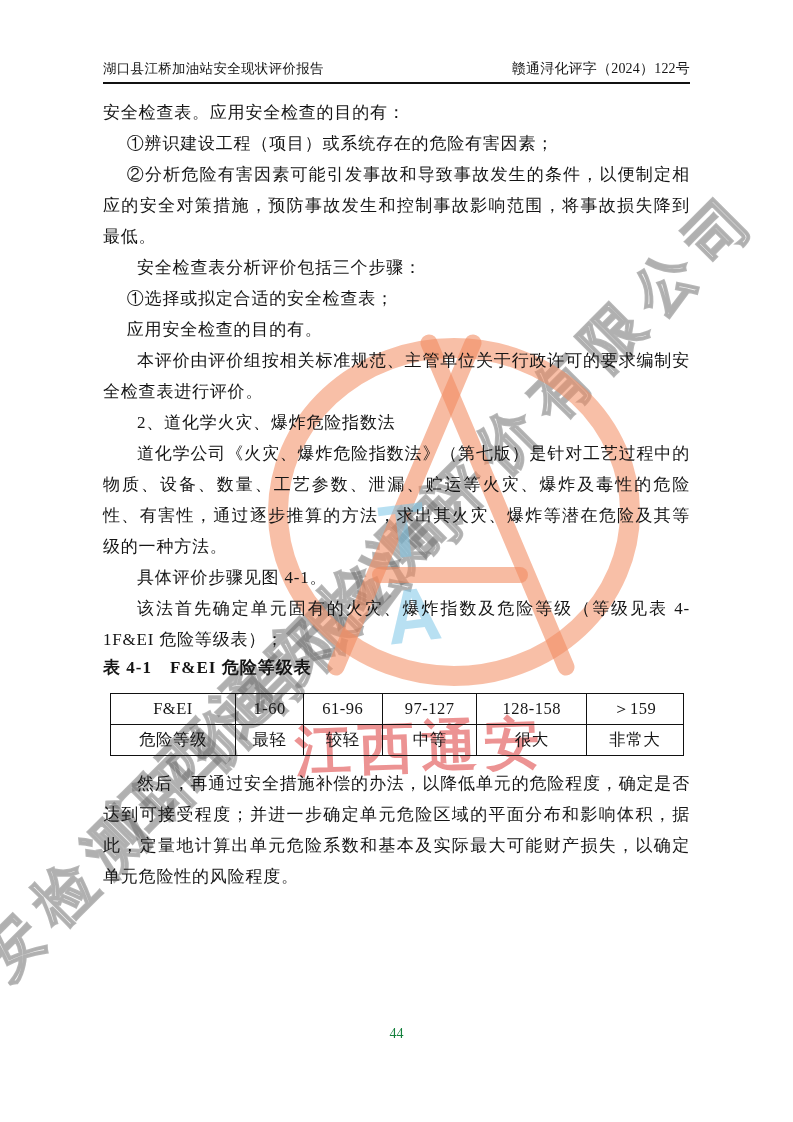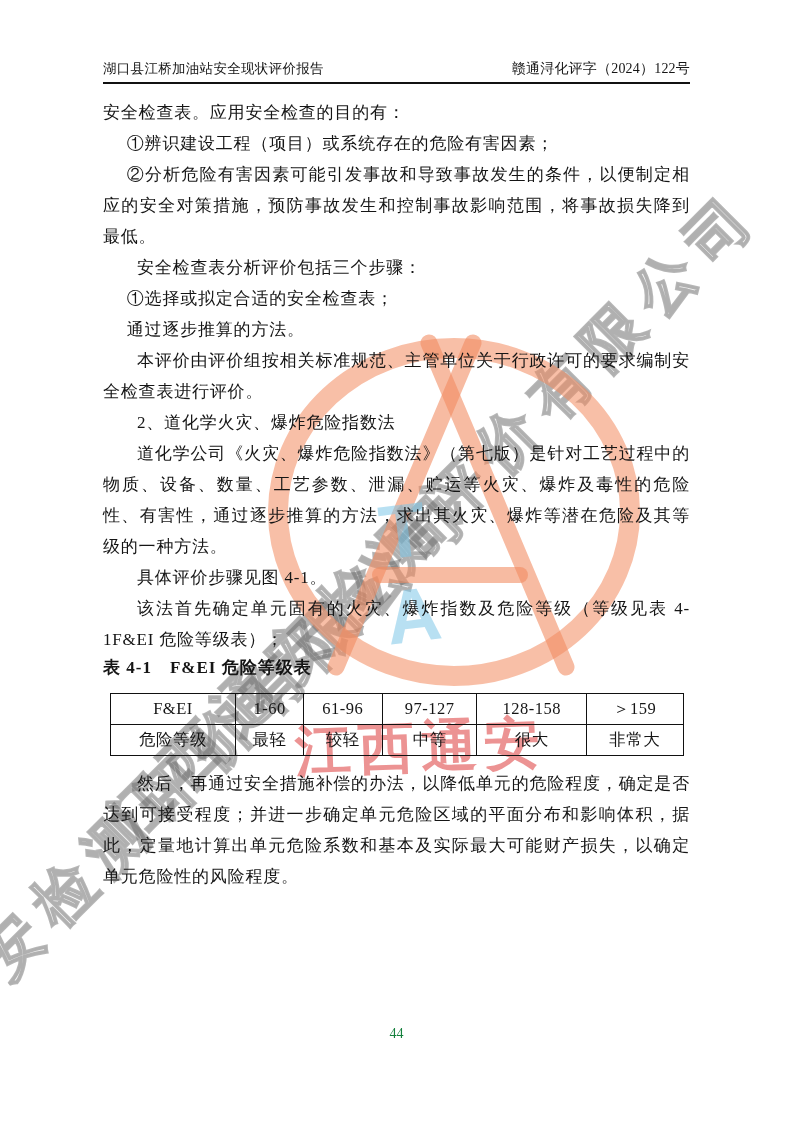--- a/index.html
+++ b/index.html
@@ -95,21 +95,21 @@
     <span class="hdr-left">湖口县江桥加油站安全现状评价报告</span>
     <span class="hdr-right">赣通浔化评字（2024）122号</span>
   </div>
 
   <div class="body-text">
     <p class="ind-none">安全检查表。应用安全检查的目的有：</p>
     <p class="ind-list">①辨识建设工程（项目）或系统存在的危险有害因素；</p>
     <p class="ind-list">②分析危险有害因素可能引发事故和导致事故发生的条件，以便制定相应的安全对策措施，预防事故发生和控制事故影响范围，将事故损失降到最低。</p>
     <p class="ind-para">安全检查表分析评价包括三个步骤：</p>
     <p class="ind-list">①选择或拟定合适的安全检查表；</p>
-    <p class="ind-list">通过逐步推算的方法。</p>
+    <p class="ind-list">应用安全检查的目的有。</p>
     <p class="ind-para">本评价由评价组按相关标准规范、主管单位关于行政许可的要求编制安全检查表进行评价。</p>
     <p class="ind-para">2、道化学火灾、爆炸危险指数法</p>
     <p class="ind-para">道化学公司《火灾、爆炸危险指数法》（第七版）是针对工艺过程中的物质、设备、数量、工艺参数、泄漏、贮运等火灾、爆炸及毒性的危险性、有害性，通过逐步推算的方法，求出其火灾、爆炸等潜在危险及其等级的一种方法。</p>
     <p class="ind-para">具体评价步骤见图 4-1。</p>
     <p class="ind-para">该法首先确定单元固有的火灾、爆炸指数及危险等级（等级见表 4-1F&amp;EI 危险等级表）；</p>
 
     <div class="tbl-caption">表 4-1　F&amp;EI 危险等级表</div>
 
     <table class="fei">
       <tbody>

